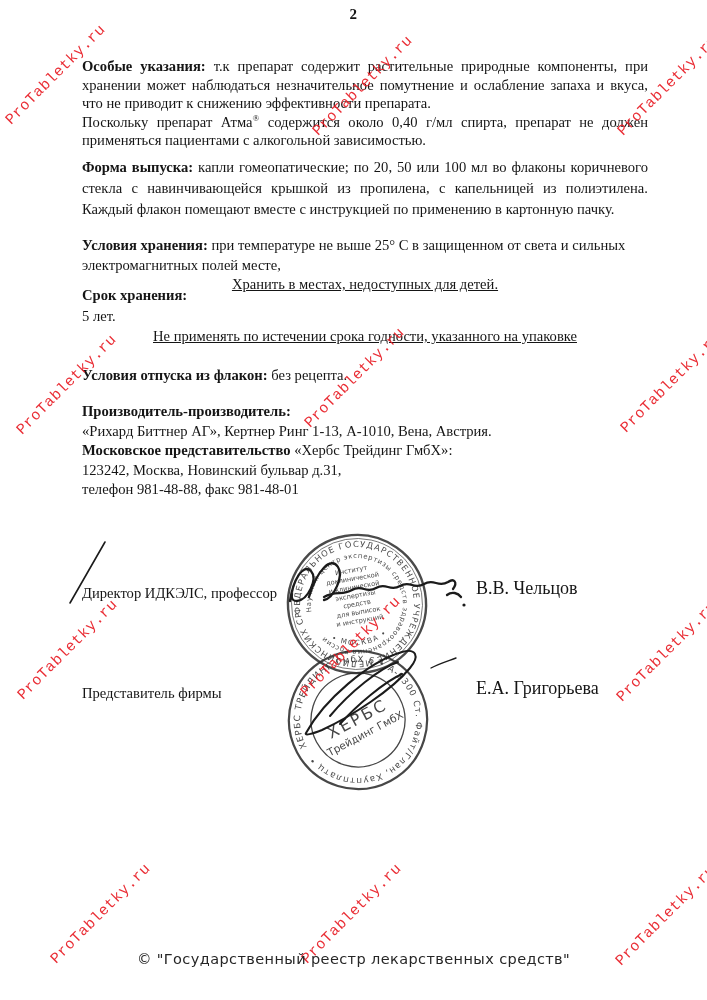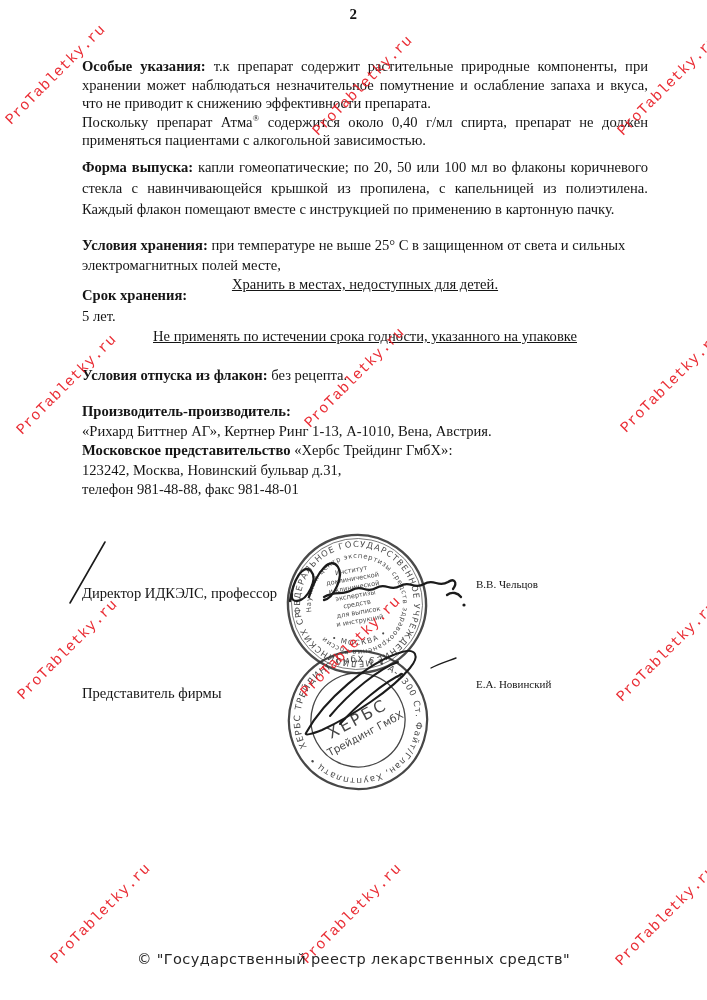--- a/index.html
+++ b/index.html
@@ -12,21 +12,21 @@
   .page-number{
     position:absolute;top:6px;left:0;width:707px;text-align:center;
     font-weight:bold;font-size:15px;letter-spacing:.5px;
   }
   .txt{position:absolute;left:82px;width:566px;font-size:14.6px;line-height:18.6px;}
   .txt p{margin:0;}
   .just p{text-align:justify;}
   b.lead{font-weight:bold;}
   .u{text-decoration:underline;text-align:center;}
   sup{font-size:9px;line-height:0;}
-  .name{position:absolute;left:476px;font-size:11px;white-space:nowrap;}
+  .name{position:absolute;left:476px;font-size:18px;white-space:nowrap;}
   .sig-title{position:absolute;left:82px;font-size:14.6px;white-space:nowrap;margin-top:7px;}
   .footer{
     position:absolute;top:951px;left:0;width:707px;text-align:center;
     font-family:"DejaVu Sans","Liberation Sans",sans-serif;
     font-size:14.5px;letter-spacing:.4px;color:#262626;
   }
   .wm-layer{position:absolute;inset:0;pointer-events:none;}
   .wm{
     position:absolute;
     font-family:"Liberation Mono","DejaVu Sans Mono",monospace;
@@ -73,21 +73,21 @@
     <p><b>Производитель-производитель:</b></p>
     <p>«Рихард Биттнер АГ», Кертнер Ринг 1-13,  А-1010, Вена, Австрия.</p>
     <p><b>Московское представительство</b> <span>«Хербс Трейдинг ГмбХ»:</span></p>
     <p>123242, Москва,  Новинский бульвар д.31,</p>
     <p>телефон 981-48-88,   факс 981-48-01</p>
   </div>
 
   <div class="sig-title" style="top:578px">Директор ИДКЭЛС, профессор</div>
   <div class="name" style="top:578px">В.В. Чельцов</div>
   <div class="sig-title" style="top:678px">Представитель фирмы</div>
-  <div class="name" style="top:678px">Е.А. Новинский</div>
+  <div class="name" style="top:678px">Е.А. Григорьева</div>
 
   <svg class="stamp" style="left:277px;top:524px" width="160" height="160" viewBox="0 0 160 160">
     <defs>
       <path id="s1outer" d="M 80,80 m -57,0 a 57,57 0 1,1 114,0 a 57,57 0 1,1 -114,0"></path>
       <path id="s1inner" d="M 80,80 m -46,0 a 46,46 0 1,1 92,0 a 46,46 0 1,1 -92,0"></path>
       <path id="s1bottom" d="M 42,106 Q 80,136 118,106"></path>
     </defs>
     <g transform="rotate(-10 80 80)" fill="#303030" opacity="0.87">
       <circle cx="80" cy="80" r="69" fill="none" stroke="#303030" stroke-width="2.4"></circle>
       <circle cx="80" cy="80" r="65.5" fill="none" stroke="#303030" stroke-width="0.7"></circle>

